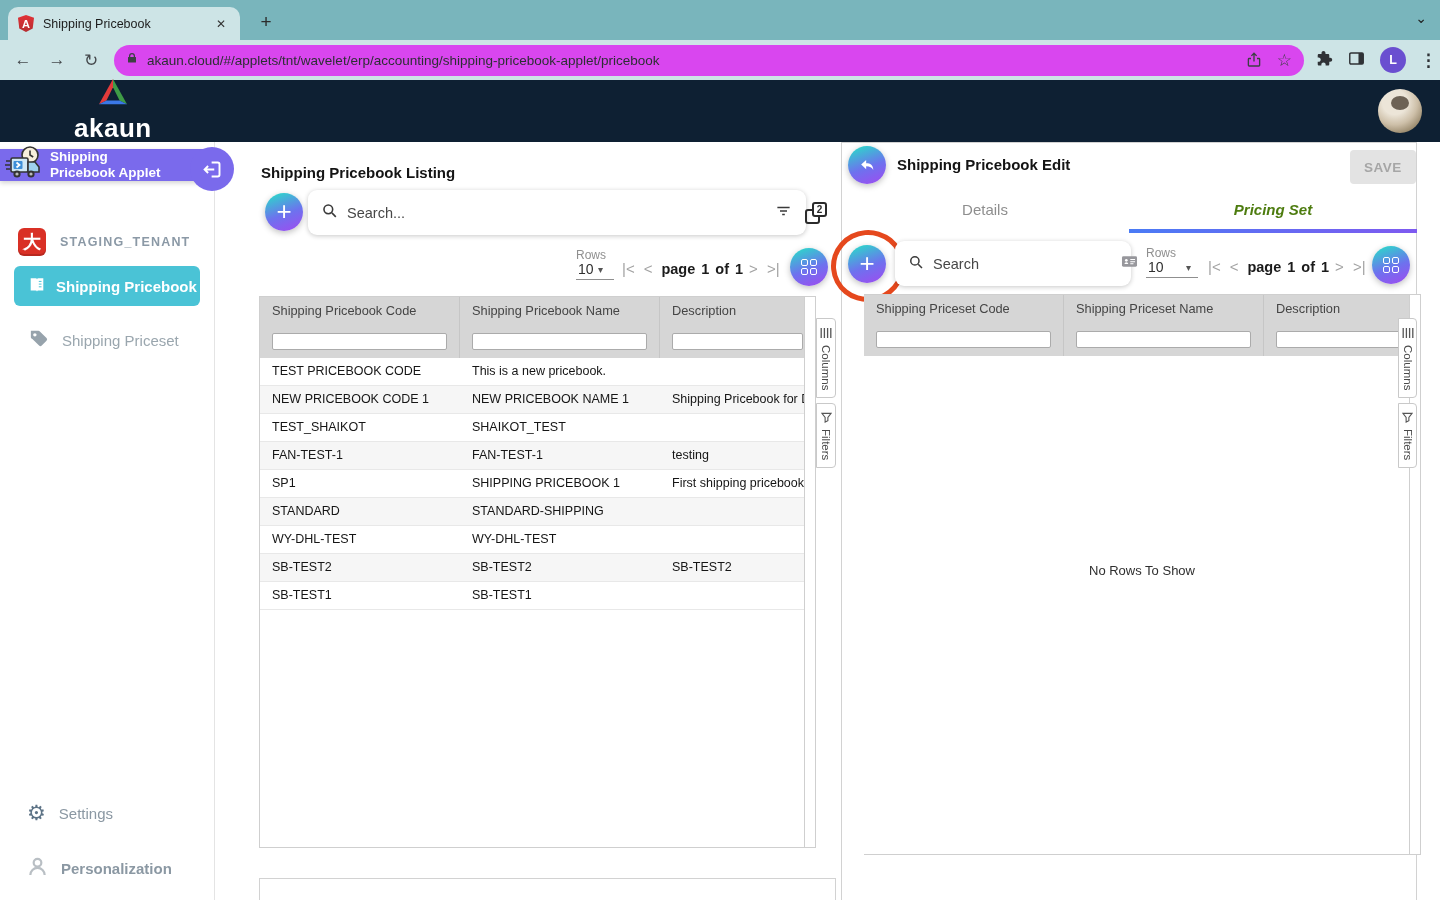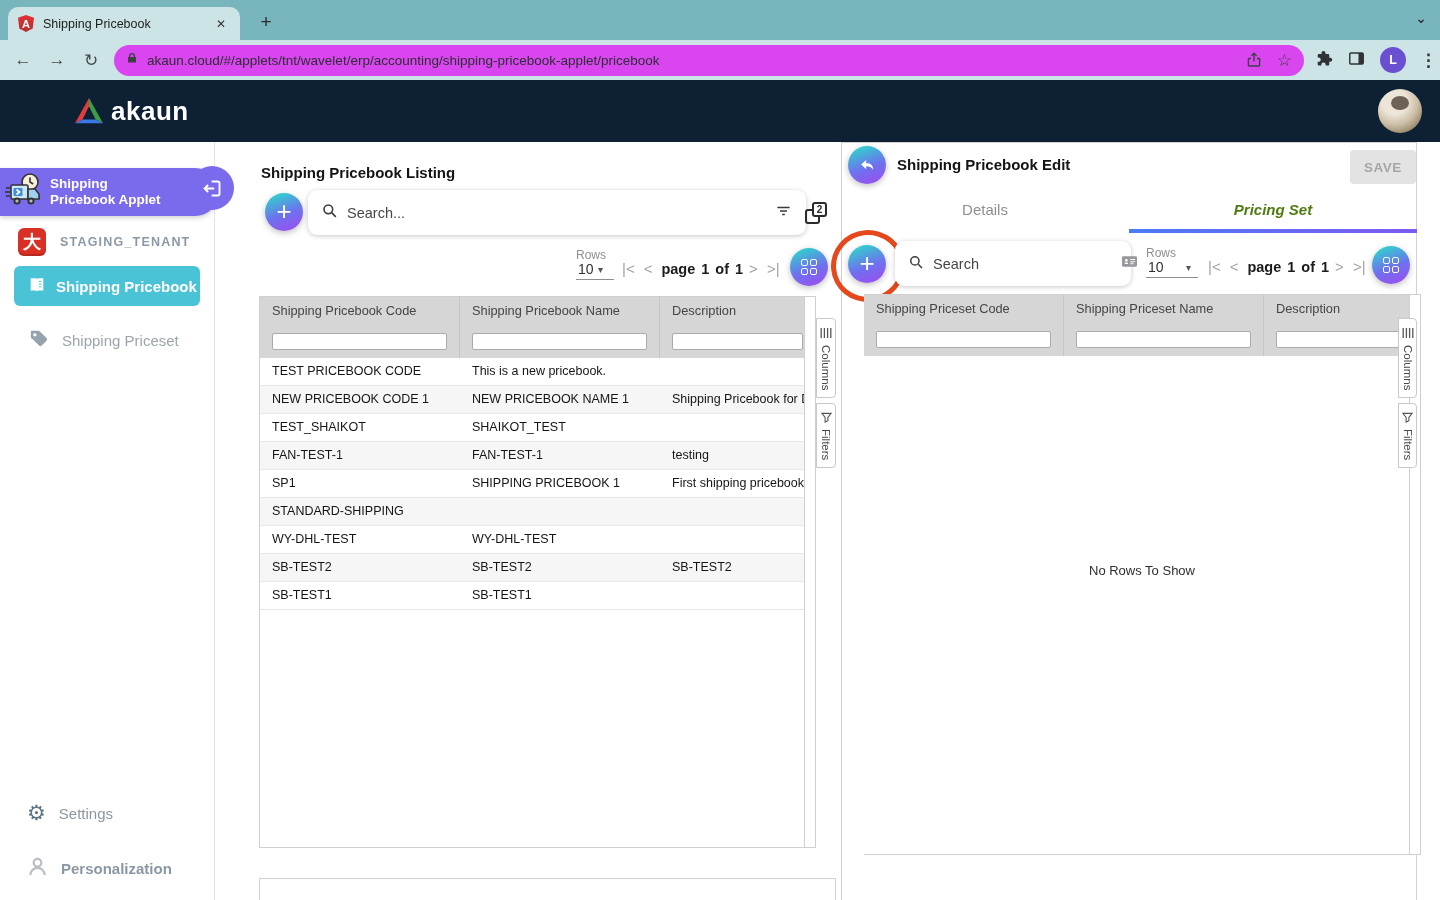--- a/index.html
+++ b/index.html
@@ -31,32 +31,32 @@
   .omni-ic { flex:none; margin-left:14px; display:flex; align-items:center; }
   .star { font-size:17px; color:#3c4043; }
   .tb-right { display:flex; align-items:center; margin-left:10px; gap:14px; }
   .avatar-l { width:26px; height:26px; border-radius:50%; background:#6a4fd0; color:#fff;
     font-size:12.5px; font-weight:bold; display:flex; align-items:center; justify-content:center; }
   .dots { font-size:17px; color:#2f3236; font-weight:bold; }
 
   
   .navbar { left:0; top:80px; width:1440px; height:62px; background:#0e2033;
     display:flex; align-items:center; }
-  .brand { display:flex; align-items:center; margin-left:74px; gap:7px; }
+  .brand { display:flex; align-items:center; margin-left:74px; gap:7px;flex-direction:column; }
   .brand-name { color:#fff; font-size:26px; font-weight:bold; letter-spacing:.5px; }
   .nav-avatar { position:absolute; right:18px; top:9px; width:44px; height:44px; border-radius:50%;
     background:radial-gradient(circle at 38% 30%, #ece5d8 0 30%, #cdbfa8 55%, #948467 80%, #6a5d49 100%);
     overflow:hidden; }
   .nav-avatar::after { content:""; position:absolute; left:13px; top:7px; width:18px; height:14px;
     border-radius:50%; background:#4e4134; opacity:.8; }
 
   
   .sidebar { left:0; top:142px; width:215px; height:758px; background:#fff;
     border-right:1px solid #e4e4e4; }
-  .applet-banner { position:absolute; left:0; top:26px; width:219px; height:48px;
+  .applet-banner { position:absolute; left:0; top:7px; width:219px; height:32px;
     background:#7a6aec; border-radius:0 26px 26px 0;
     display:flex; align-items:center; box-shadow:0 2px 5px rgba(0,0,0,.18); }
   .applet-title { color:#fff; font-size:13.5px; font-weight:bold; line-height:1.2;
     margin-left:6px; width:118px; }
   .applet-exit { position:absolute; left:190px; top:-2px; width:44px; height:44px; border-radius:50%;
     background:#7a6aec; display:flex; align-items:center; justify-content:center; }
   .truck-ic { margin-left:4px; flex:none; }
   .side-item { position:absolute; display:flex; align-items:center; }
   .tenant-ic { width:28px; height:28px; border-radius:6px; background:#d93025; color:#fff;
     font-size:18px; font-weight:bold; display:flex; align-items:center; justify-content:center;
@@ -352,20 +352,21 @@
           <div class="td col0">FAN-TEST-1</div>
           <div class="td col1">FAN-TEST-1</div>
           <div class="td col2">testing</div>
         </div>
         <div class="trow">
           <div class="td col0">SP1</div>
           <div class="td col1">SHIPPING PRICEBOOK 1</div>
           <div class="td col2">First shipping pricebook</div>
         </div>
         <div class="trow alt">
+          <div class="td col0">STANDARD</div>
           <div class="td col1">STANDARD-SHIPPING</div>
           <div class="td col2"></div>
         </div>
         <div class="trow">
           <div class="td col0">WY-DHL-TEST</div>
           <div class="td col1">WY-DHL-TEST</div>
           <div class="td col2"></div>
         </div>
         <div class="trow alt">
           <div class="td col0">SB-TEST2</div>

